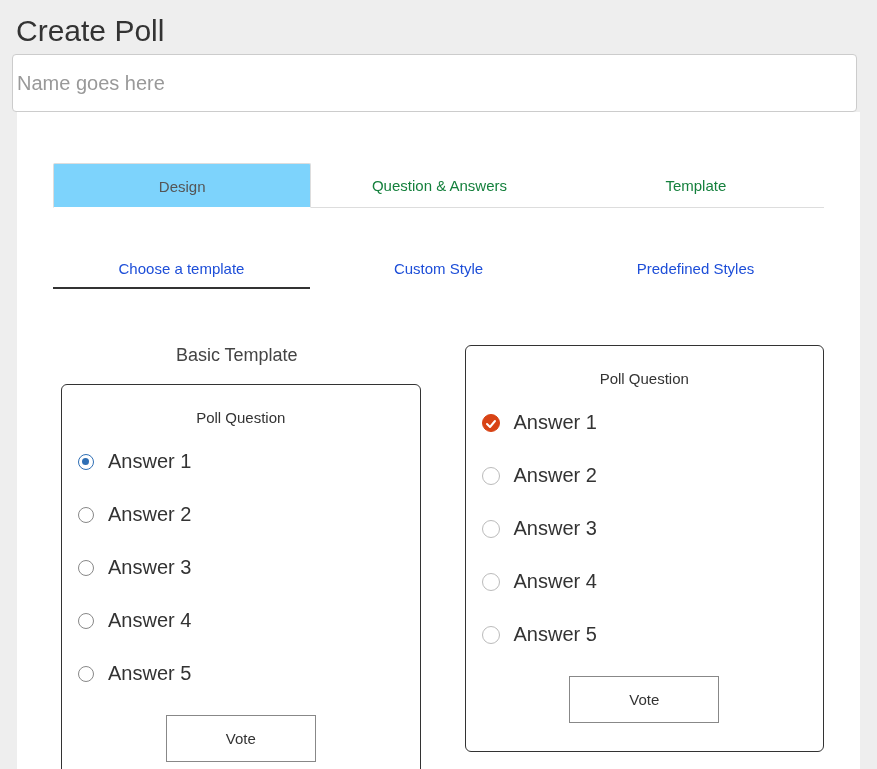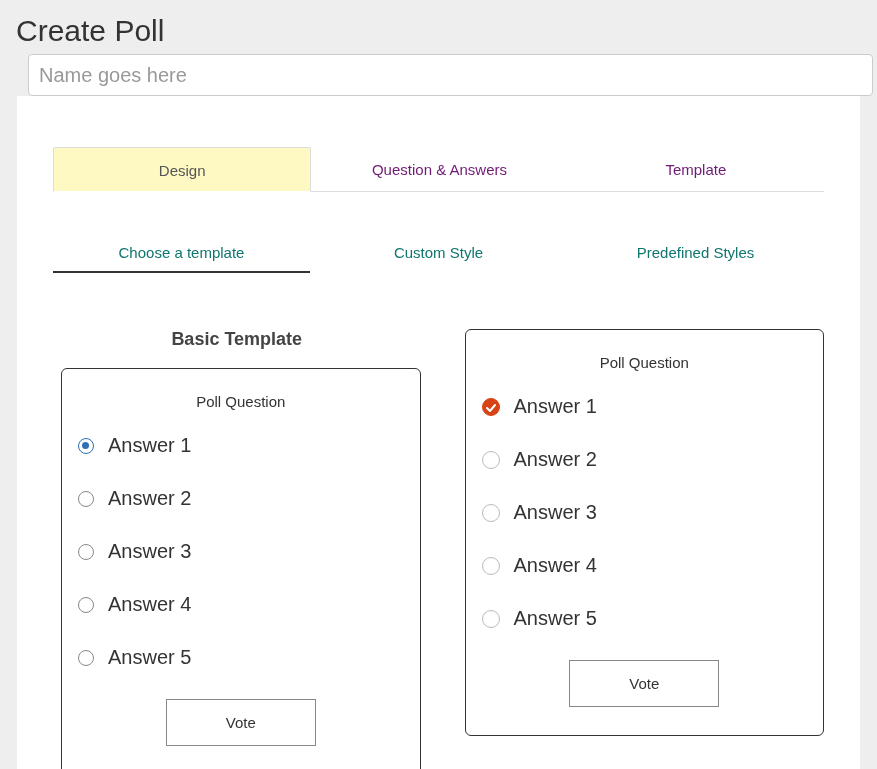--- a/index.html
+++ b/index.html
@@ -13,24 +13,24 @@
   }
   .page-title {
     font-size: 30px;
     font-weight: 400;
     color: #333;
     padding: 14px 16px 6px 16px;
   }
   .name-input {
     display: block;
     width: calc(100% - 32px);
-    margin: 0 28px;
-    height: 42px;
+    margin: 0 12px;
+    height: 58px;
     font-size: 20px;
-    padding: 0 10px;
+    padding: 0 4px;
     border: 1px solid #ccc;
     border-radius: 4px;
     background: #fff;
     color: #333;
   }
   .name-input::placeholder { color: #999; }
   .panel {
     background: #fff;
     margin: 0 16px;
     border-left: 1px solid #eee;
@@ -41,59 +41,59 @@
   .tabs {
     display: flex;
     margin: 0 36px;
     border-bottom: 1px solid #ddd;
   }
   .tab {
     flex: 1;
     text-align: center;
     font-size: 15px;
     padding: 14px 0 12px 0;
-    color: #701a75;
+    color: #15803d;
     cursor: pointer;
     position: relative;
     top: 1px;
   }
   .tab.active {
     color: #555;
     border: 1px solid #ddd;
     border-bottom: 1px solid #fff;
     border-radius: 2px 2px 0 0;
-    background: #fef9c3;
+    background: #7dd3fc;
   }
   .subtabs {
     display: flex;
     margin: 44px 36px 0 36px;
   }
   .subtab {
     flex: 1;
     text-align: center;
     font-size: 15px;
-    color: #0f766e;
+    color: #1d4ed8;
     padding: 8px 0 10px 0;
     cursor: pointer;
   }
   .subtab.active {
     border-bottom: 2px solid #333;
   }
   .templates {
     display: flex;
     gap: 36px;
     margin: 56px 36px 0 36px;
   }
   .template-col { flex: 1; }
   .template-title {
     text-align: center;
     font-size: 18px;
     color: #444;
     margin-bottom: 18px;
-    font-weight: 700;
+    font-weight: 400;
   }
   .card {
     border: 1px solid #333;
     border-radius: 6px;
     padding: 24px 14px 28px 14px;
     margin-left: 8px;
   }
   .poll-question {
     text-align: center;
     font-size: 15px;

